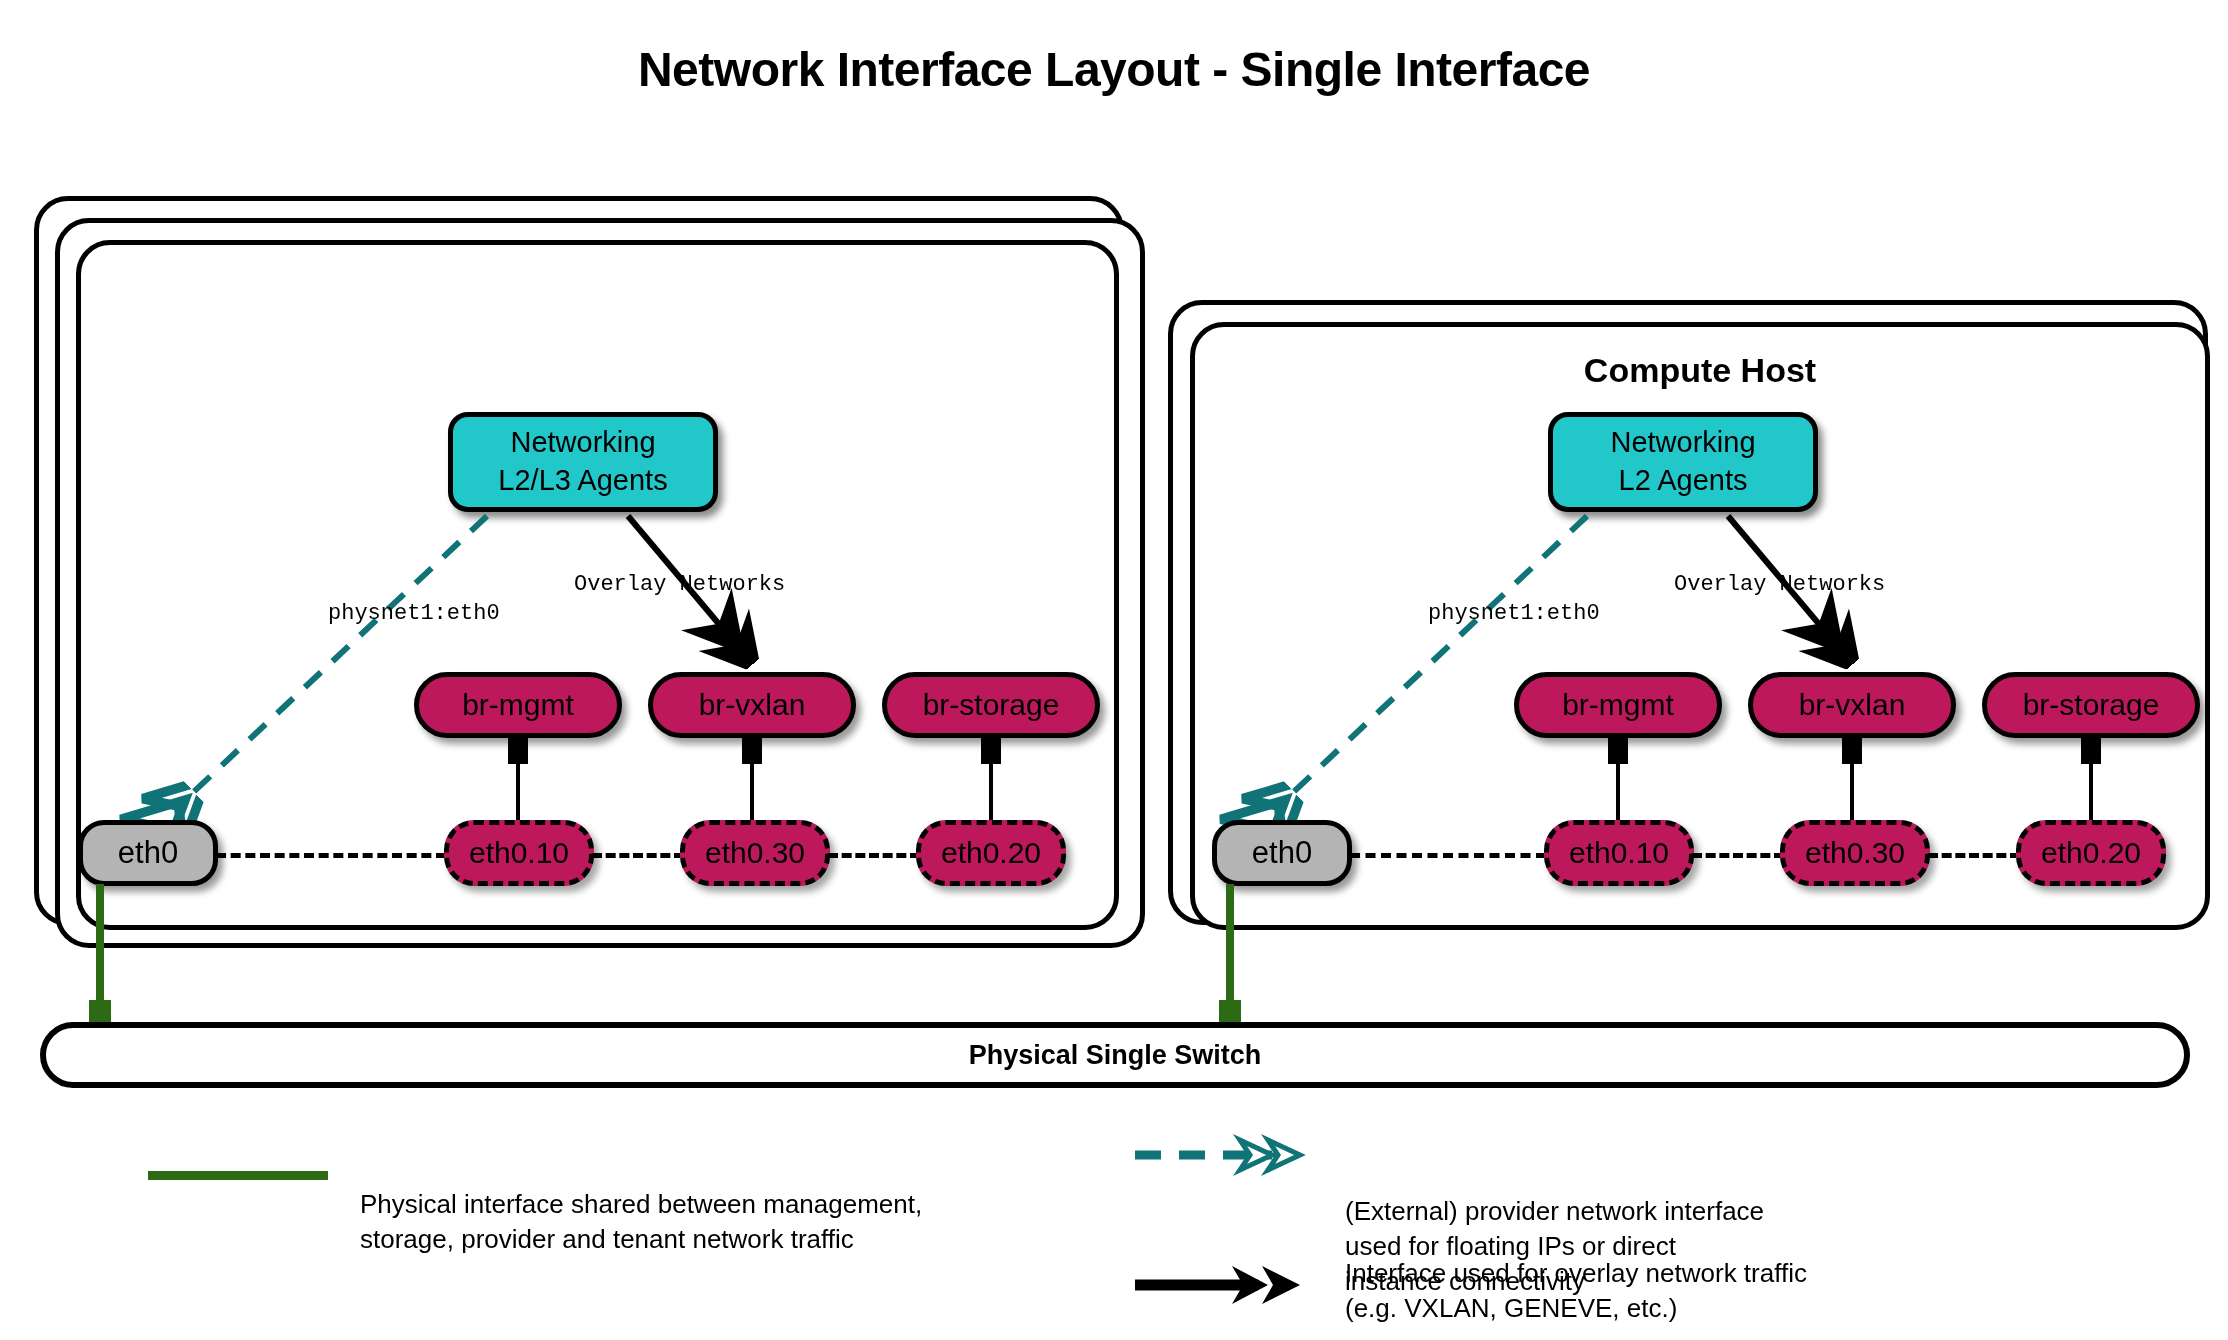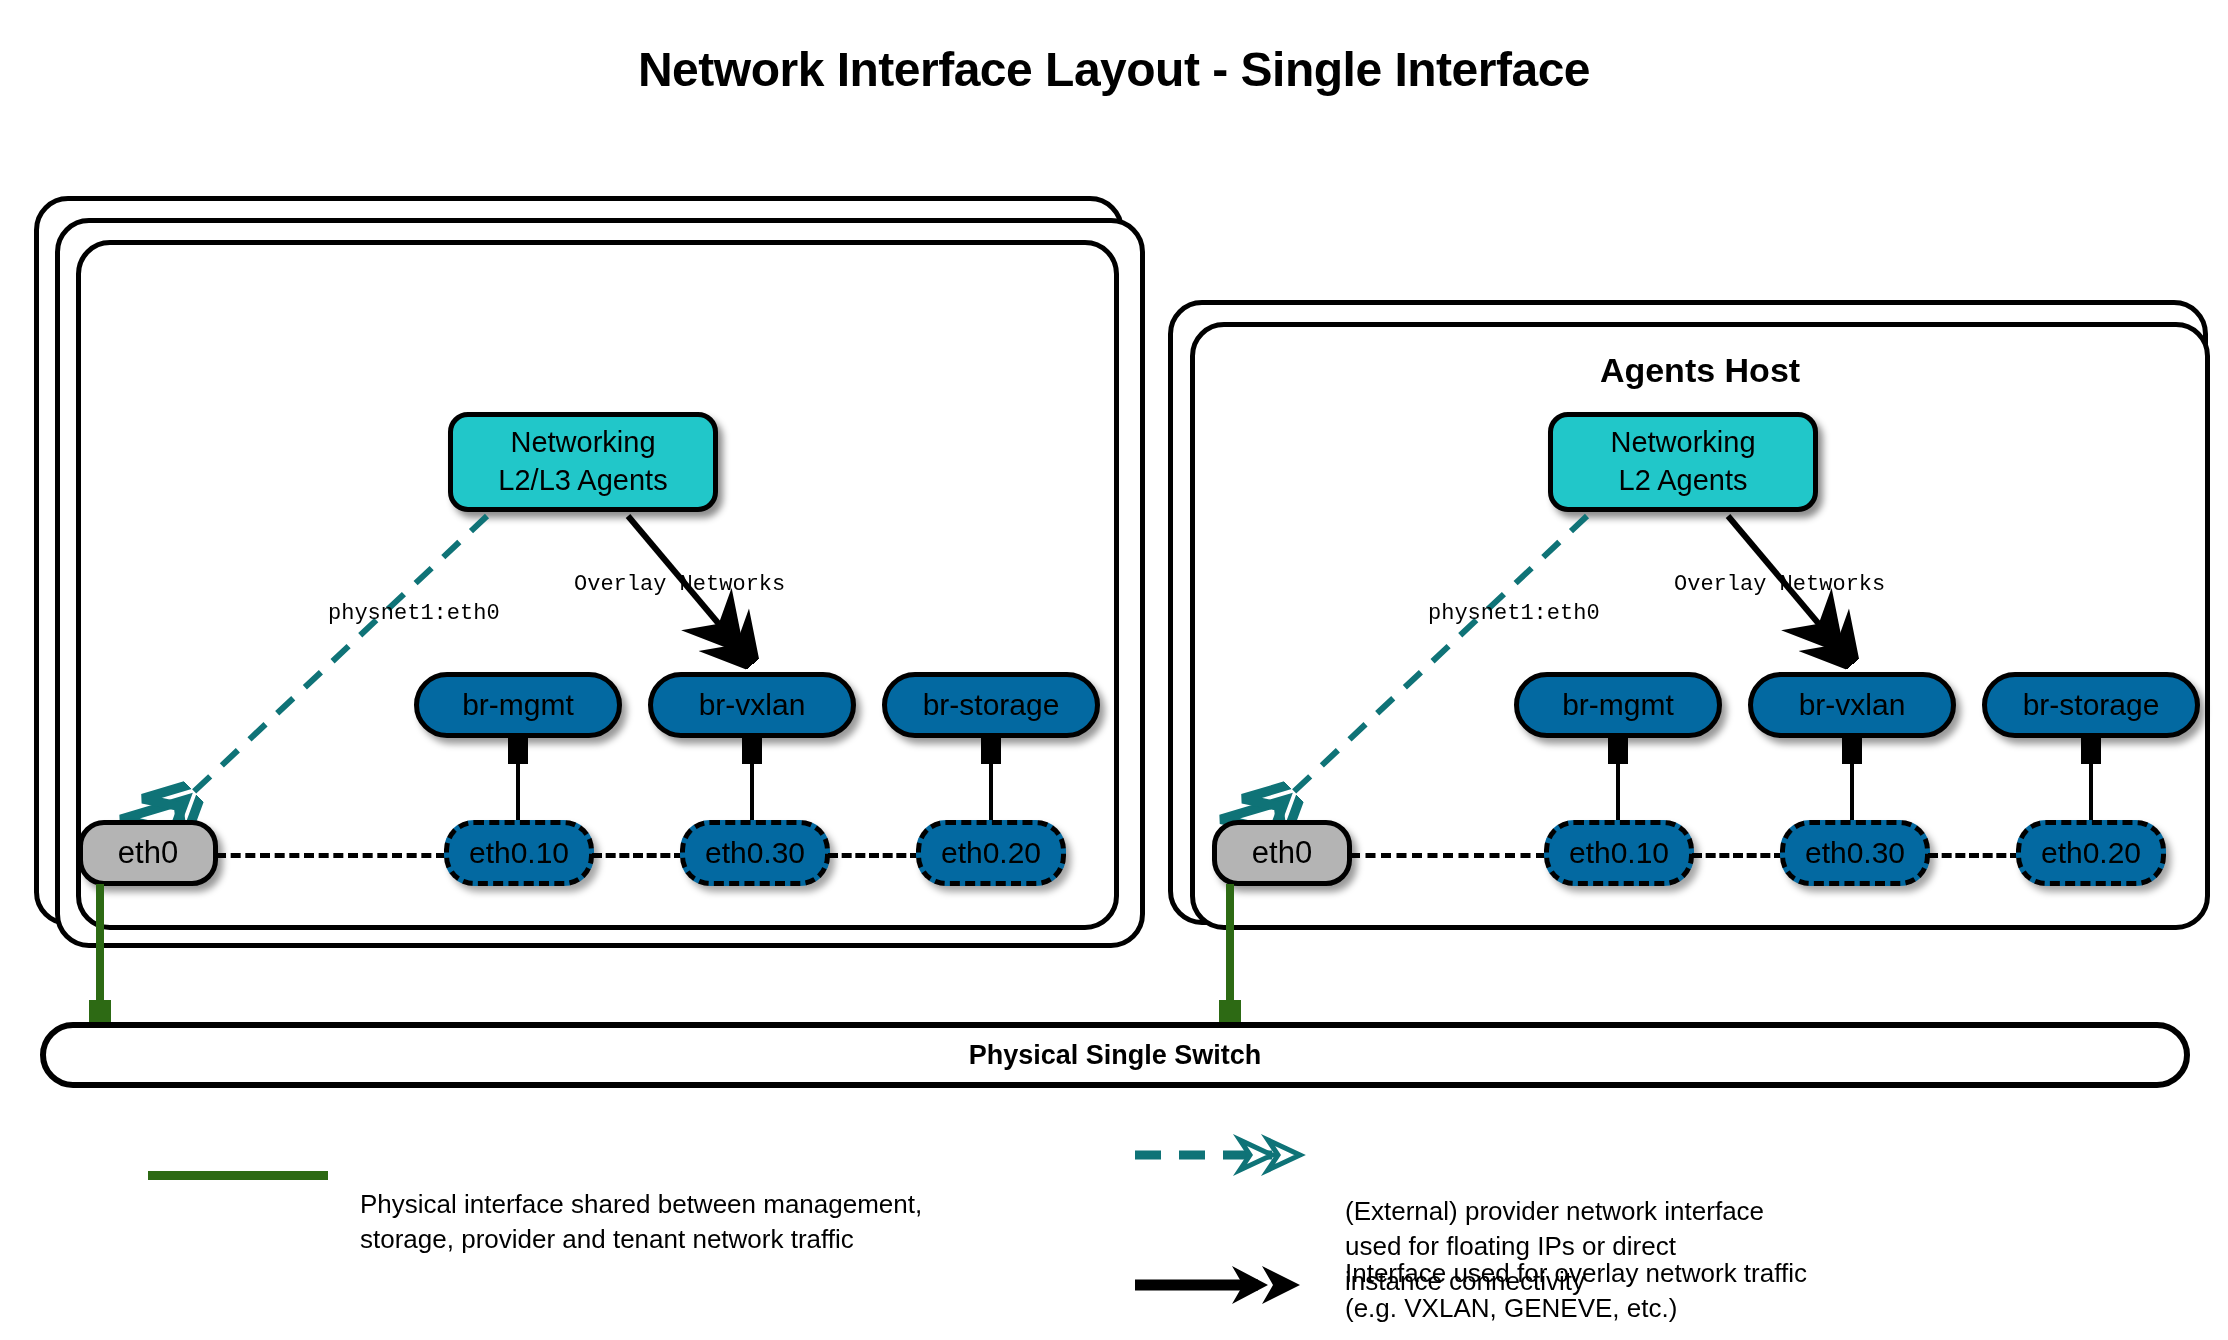--- a/index.html
+++ b/index.html
@@ -14,21 +14,21 @@
   .card-layer{position:absolute;border:5px solid #000;border-radius:34px;
               background:#fff;box-sizing:border-box;}
   .card-main{position:absolute;border:5px solid #000;border-radius:34px;
              background:#fff;box-sizing:border-box;}
   .host-title{position:absolute;width:100%;text-align:center;
               font-size:34px;font-weight:bold;line-height:1.22;}
 
   
   .node{position:absolute;box-sizing:border-box;display:flex;
         align-items:center;justify-content:center;text-align:center;
-        background:#0369a1;}
+        background:#be185d;}
   .agents-box{border:5px solid #000;border-radius:20px;background:#21c7c9;
               font-size:29px;line-height:1.3;
               box-shadow:5px 6px 7px rgba(0,0,0,.45);}
   .bridge{border:5px solid #000;border-radius:40px;font-size:30px;
           box-shadow:5px 6px 7px rgba(0,0,0,.40);}
   .vlan{border:5px dashed #000;border-radius:30px;font-size:30px;
         box-shadow:5px 6px 7px rgba(0,0,0,.35);}
   .nic{border:5px solid #000;border-radius:26px;background:#b4b4b4;
        font-size:31px;box-shadow:5px 6px 7px rgba(0,0,0,.40);}
 
@@ -128,21 +128,21 @@
 
   <div class="greenline" style="left:96px;top:884px;height:130px;"></div>
   <div class="greensq" style="left:89px;top:1000px;"></div>
 </div>
 
 <div class="host-stack">
   <div class="card-layer" style="left:1168px;top:300px;width:1040px;height:625px;"></div>
   <div class="card-main" style="left:1190px;top:322px;width:1020px;height:608px;"></div>
 
   <div class="host-title" style="left:1190px;top:350px;width:1020px;">
-    <div>Agents Host</div>
+    <div>Compute Host</div>
   </div>
 
   <div class="node agents-box" style="left:1548px;top:412px;width:270px;height:100px;">
     <div>
       <div>Networking</div>
       <div>L2 Agents</div>
     </div>
   </div>
 
   <svg width="2228" height="1340">

